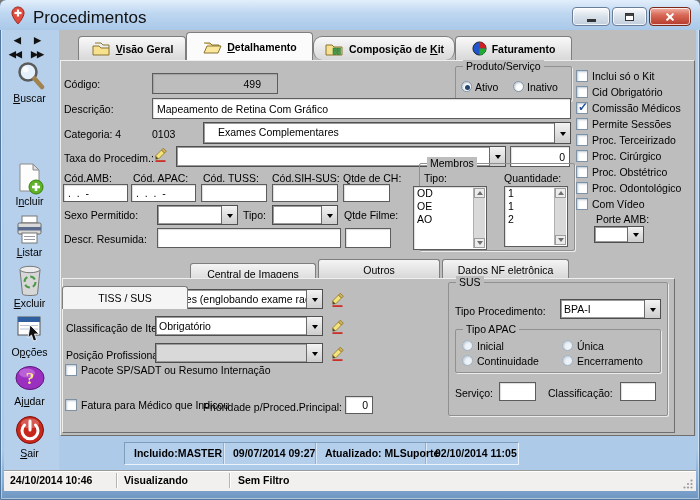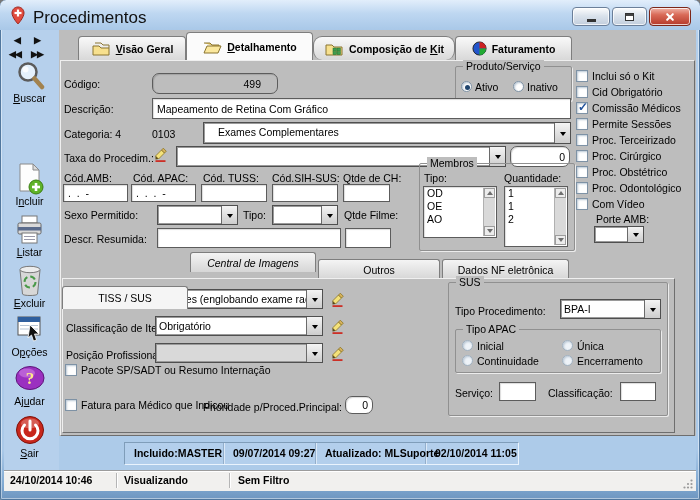--- a/index.html
+++ b/index.html
@@ -48,21 +48,21 @@
     font-size:10.5px;background:linear-gradient(#f4f4f4,#d6d6d6);
     border:1px solid #7e7e7e;border-bottom:none;border-radius:3px 3px 0 0;}
   .subtab.active{background:#f5f5f5;z-index:3;margin-top:30px;}
   .panel{position:absolute;left:62px;top:278px;width:613px;height:155px;background:#bdbdbd;
     border:1px solid;border-color:#efefef #6e6e6e #6e6e6e #efefef;}
   
   .fld{position:absolute;background:#fff;border:1px solid #5c5c5c;font-size:10.5px;color:#000;
     padding:0 4px;overflow:hidden;white-space:pre;box-shadow:inset 1px 1px 1px rgba(0,0,0,.14);
     display:flex;align-items:center;}
   .fld.gray{background:#bdbdbd;}
-  .fld.right{justify-content:flex-end;border-radius:7px;}
+  .fld.right{justify-content:flex-end;}
   .combo{position:absolute;background:#fff;border:1px solid #4f4f4f;display:flex;
     box-shadow:inset 0 0 0 1px #9a9a9a;}
   .combo .val{flex:1;font-size:10.5px;line-height:17px;padding:1px 3px;overflow:hidden;white-space:nowrap;}
   .combo .btn{width:16px;background:linear-gradient(#f4f4f4,#cdcdcd);border-left:1px solid #6a6a6a;
     display:flex;align-items:center;justify-content:center;}
   .combo .btn i{display:block;width:0;height:0;border:3.5px solid transparent;border-top:4.5px solid #000;margin-top:4px;}
   .combo.disabled{background:#d9d9d9;}
   .grp{position:absolute;border:1px solid #909090;border-radius:2px;box-shadow:1px 1px 0 #ececec;}
   .grp .cap{position:absolute;top:-7px;left:7px;background:#bdbdbd;padding:0 3px;font-size:10.5px;line-height:12px;white-space:nowrap;}
   .cb{position:absolute;width:12px;height:12px;background:#fff;border:1px solid #7e92a5;
@@ -288,21 +288,21 @@
 
   <span class="lbl" style="left:64px;top:233px;">Descr. Resumida:</span>
   <div class="fld" style="left:157px;top:228px;width:184px;height:20px;"><span></span></div>
   <div class="fld" style="left:345px;top:228px;width:46px;height:20px;"><span></span></div>
 
   <div class="grp" style="left:419px;top:163px;width:156px;height:88px;">
     <span class="cap">Membros</span>
   </div>
   <span class="lbl" style="left:424px;top:172px;">Tipo:</span>
   <span class="lbl" style="left:504px;top:172px;">Quantidade:</span>
-  <div class="listbox" style="left:423px;top:186px;width:74px;height:52px;">
+  <div class="listbox" style="left:413px;top:186px;width:74px;height:64px;">
     <div class="li">OD</div>
     <div class="li">OE</div>
     <div class="li">AO</div>
     <div class="vsb">
       <span class="sba">
           <i class="tri-up"></i>
         </span>
       <span class="sba">
           <i class="tri-dn"></i>
         </span>
@@ -344,21 +344,21 @@
   <div class="combo" style="left:594px;top:226px;width:50px;height:17px;">
     <span class="val" style="line-height:13px;"></span>
     <span class="btn">
         <i></i>
       </span>
   </div>
 
   <div class="subtab active" style="left:62px;top:256px;width:126px;height:23px;">
       <span>TISS / SUS</span>
     </div>
-  <div class="subtab" style="left:190px;top:252px;width:126px;height:20px;font-style:italic;">
+  <div class="subtab" style="left:190px;top:263px;width:126px;height:20px;">
       <span>Central de Imagens</span>
     </div>
   <div class="subtab" style="left:318px;top:259px;width:122px;height:20px;">
       <span>Outros</span>
     </div>
   <div class="subtab" style="left:442px;top:259px;width:127px;height:20px;">
       <span>Dados NF eletrônica</span>
     </div>
   <div class="panel"></div>
 

